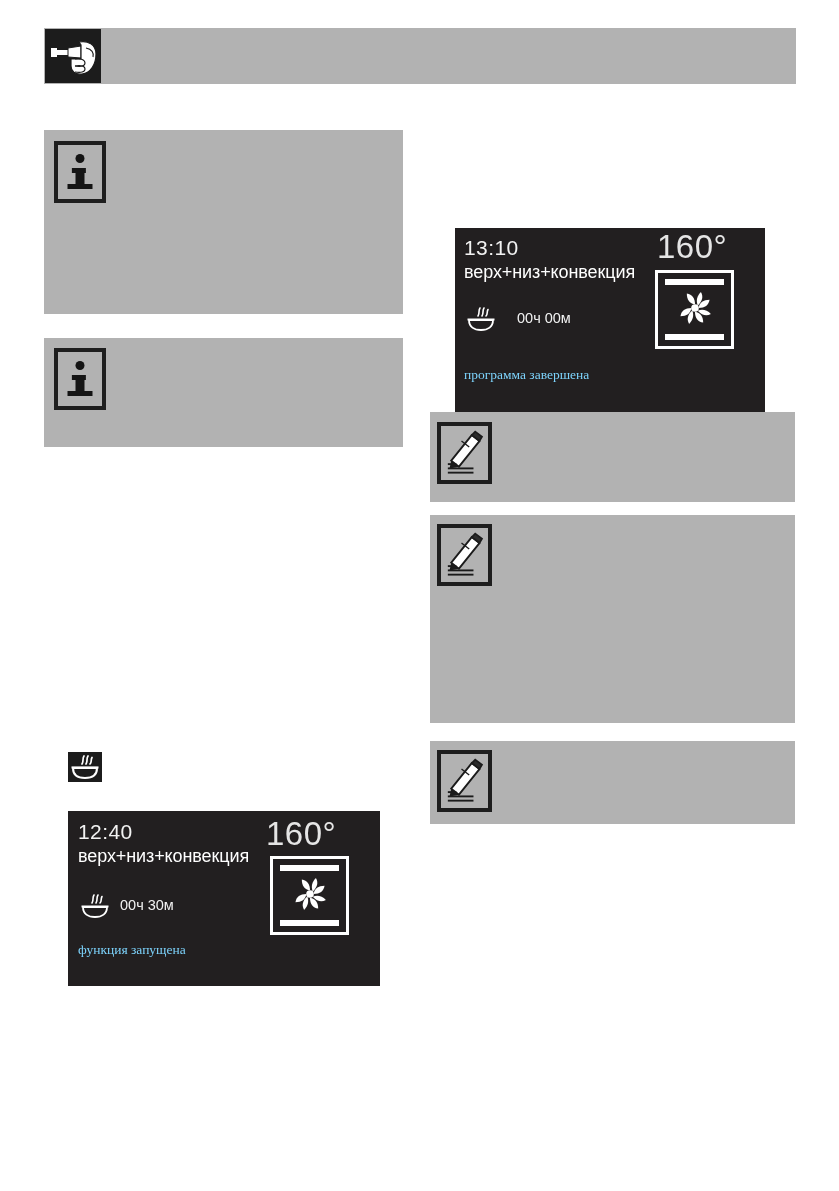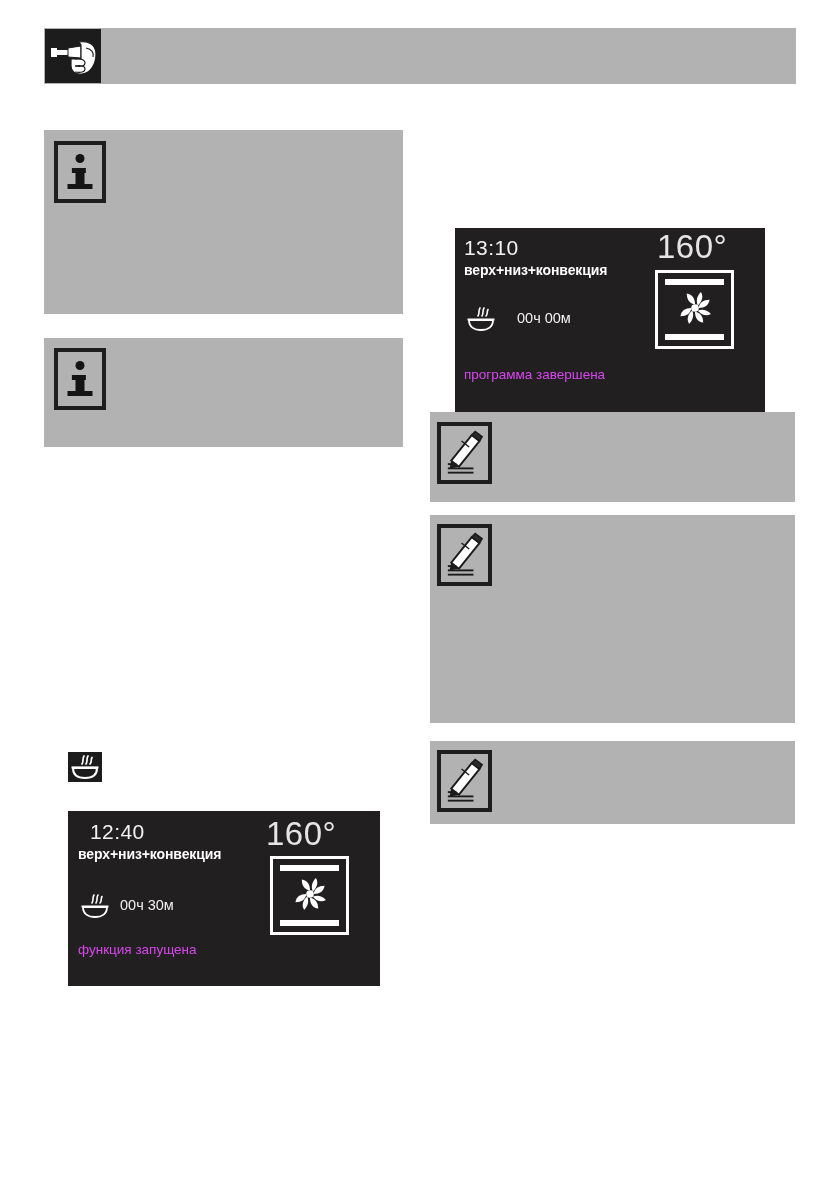--- a/index.html
+++ b/index.html
@@ -94,22 +94,22 @@
   }
   .disp-time {
     position: absolute;
     font-size: 21px;
     font-weight: 400;
     letter-spacing: 0.4px;
     color: #f2f2f2;
   }
   .disp-mode {
     position: absolute;
-    font-size: 14px;
-    font-weight: 700;
+    font-size: 18px;
+    font-weight: 400;
     letter-spacing: -0.1px;
     color: #ffffff;
     white-space: nowrap;
   }
   .disp-temp {
     position: absolute;
     font-size: 33px;
     font-weight: 400;
     color: #e5e5e5;
     letter-spacing: 0.5px;
@@ -118,22 +118,23 @@
     position: absolute;
     font-size: 14.5px;
     font-weight: 400;
     color: #f2f2f2;
     white-space: nowrap;
   }
   .disp-status {
     position: absolute;
     font-size: 13.5px;
     font-weight: 400;
-    color: #d946ef;
+    color: #7dd3fc;
     white-space: nowrap;
+    font-family: Liberation Serif, serif;
   }
   .mode-tile {
     position: absolute;
     border: 3px solid #ffffff;
   }
   .mode-tile .bar {
     position: absolute;
     left: 9%;
     right: 9%;
     height: 6px;
@@ -210,21 +211,21 @@
       <path d="M5 16 L29 16 C29 23 24 26 17 26 C10 26 5 23 5 16 Z" fill="none" stroke="#ffffff" stroke-width="2"></path>
       <path d="M3.5 15.5 L30.5 15.5" stroke="#ffffff" stroke-width="2.2"></path>
       <path d="M14 12 C16 9 14 7 16 4" fill="none" stroke="#ffffff" stroke-width="1.7" stroke-linecap="round"></path>
       <path d="M18 12 C20 9 18 7 20 4" fill="none" stroke="#ffffff" stroke-width="1.7" stroke-linecap="round"></path>
       <path d="M22 12 C24 10 22.5 8 24 5.5" fill="none" stroke="#ffffff" stroke-width="1.7" stroke-linecap="round"></path>
     </svg>
   </div>
 
   <div class="display" style="left:68px; top:811px; width:312px; height:175px;">
 
-    <span class="disp-time" style="left:22px; top:9px;">12:40</span>
+    <span class="disp-time" style="left:10px; top:9px;">12:40</span>
 
     <span class="disp-mode" style="left:10px; top:35px;">верх+низ+конвекция</span>
 
     <span class="disp-temp" style="left:198px; top:4px;">160°</span>
 
     <div class="dish-inline" style="left:10px; top:80px; width:34px; height:30px;">
       <svg viewBox="0 0 34 30" width="34" height="30" aria-hidden="true">
         <path d="M5 16 L29 16 C29 23 24 26 17 26 C10 26 5 23 5 16 Z" fill="none" stroke="#ffffff" stroke-width="1.8"></path>
         <path d="M3.5 15.5 L30.5 15.5" stroke="#ffffff" stroke-width="2"></path>
         <path d="M14 12 C16 9 14 7 16 4" fill="none" stroke="#ffffff" stroke-width="1.6" stroke-linecap="round"></path>

